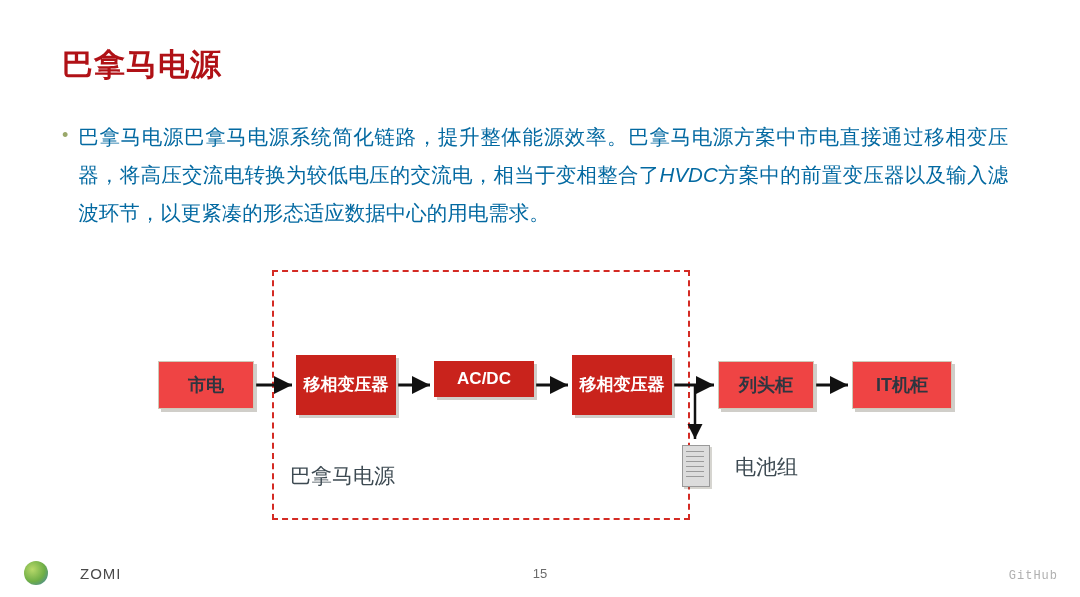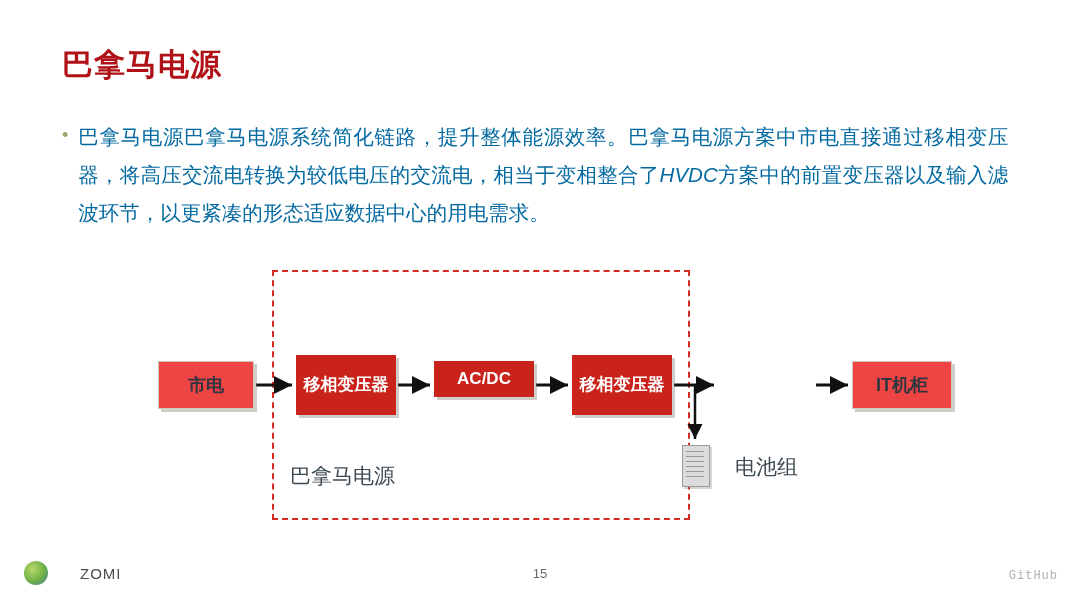--- a/index.html
+++ b/index.html
@@ -237,20 +237,21 @@
 
       <line x1="816" y1="130" x2="848" y2="130" stroke="#111111" stroke-width="3" marker-end="url(#arrowBlack)"></line>
 
       <line x1="695" y1="131" x2="695" y2="184" stroke="#111111" stroke-width="2.5" marker-end="url(#arrowBlack)"></line>
     </svg>
 
     <div class="node beige" id="n-mains">市电</div>
     <div class="node red" id="n-phase">移相变压器</div>
     <div class="node red" id="n-acdc">AC/DC</div>
     <div class="node red" id="n-dcout">移相变压器</div>
+    <div class="node beige" id="n-pdu">列头柜</div>
     <div class="node beige" id="n-itrack">IT机柜</div>
 
     <div class="battery">
       <div class="lines"></div>
     </div>
     <div class="battery-label">电池组</div>
   </div>
 
   <div class="footer-logo">
     <div class="logo-mark"></div>

